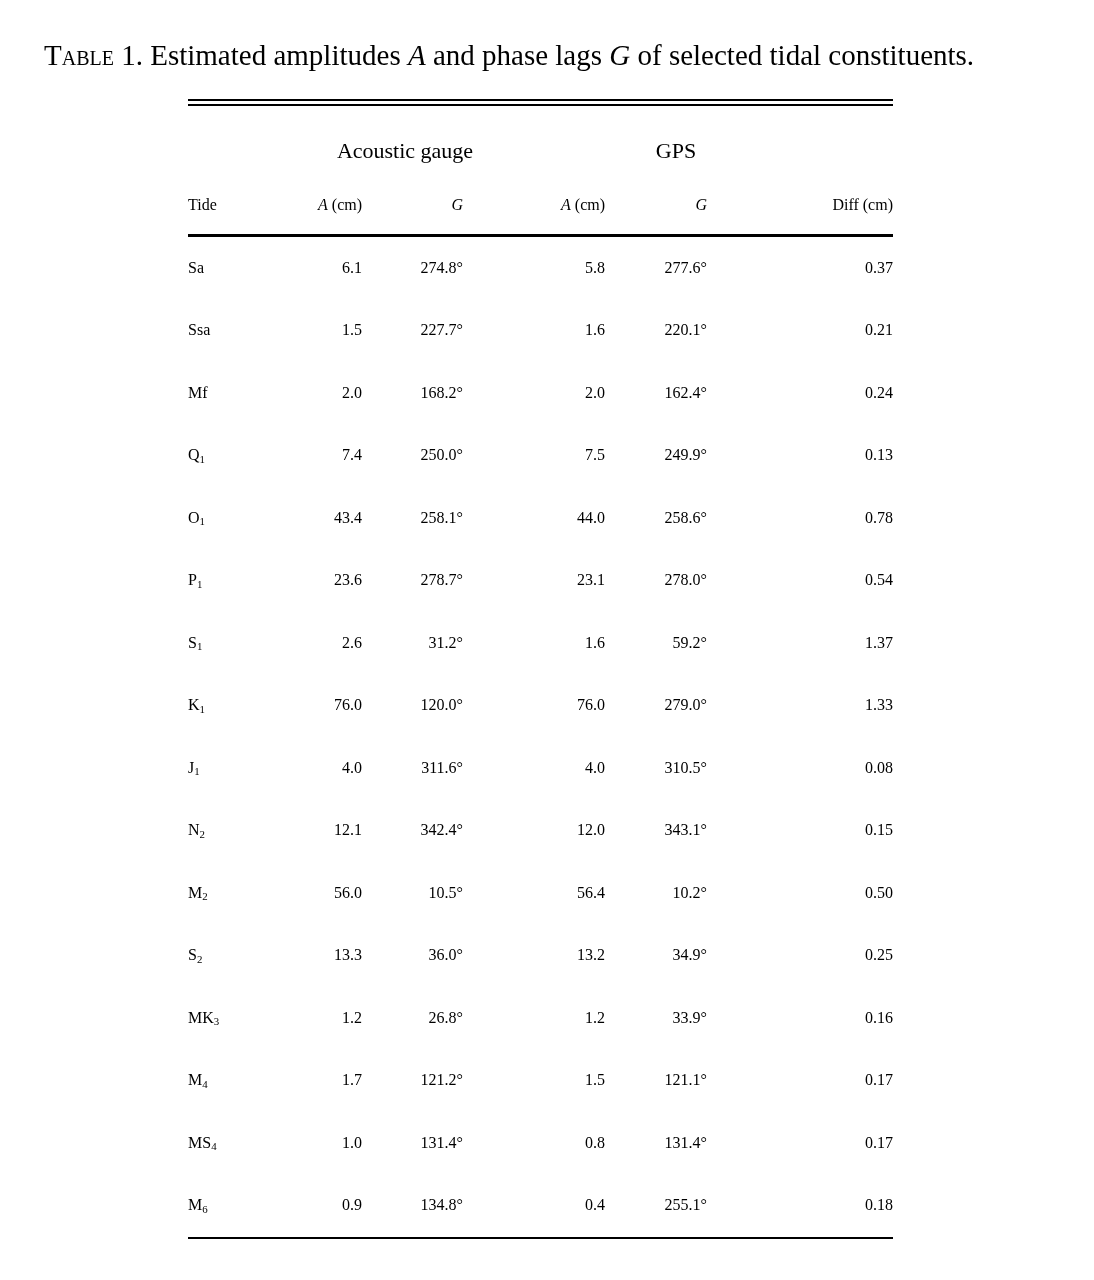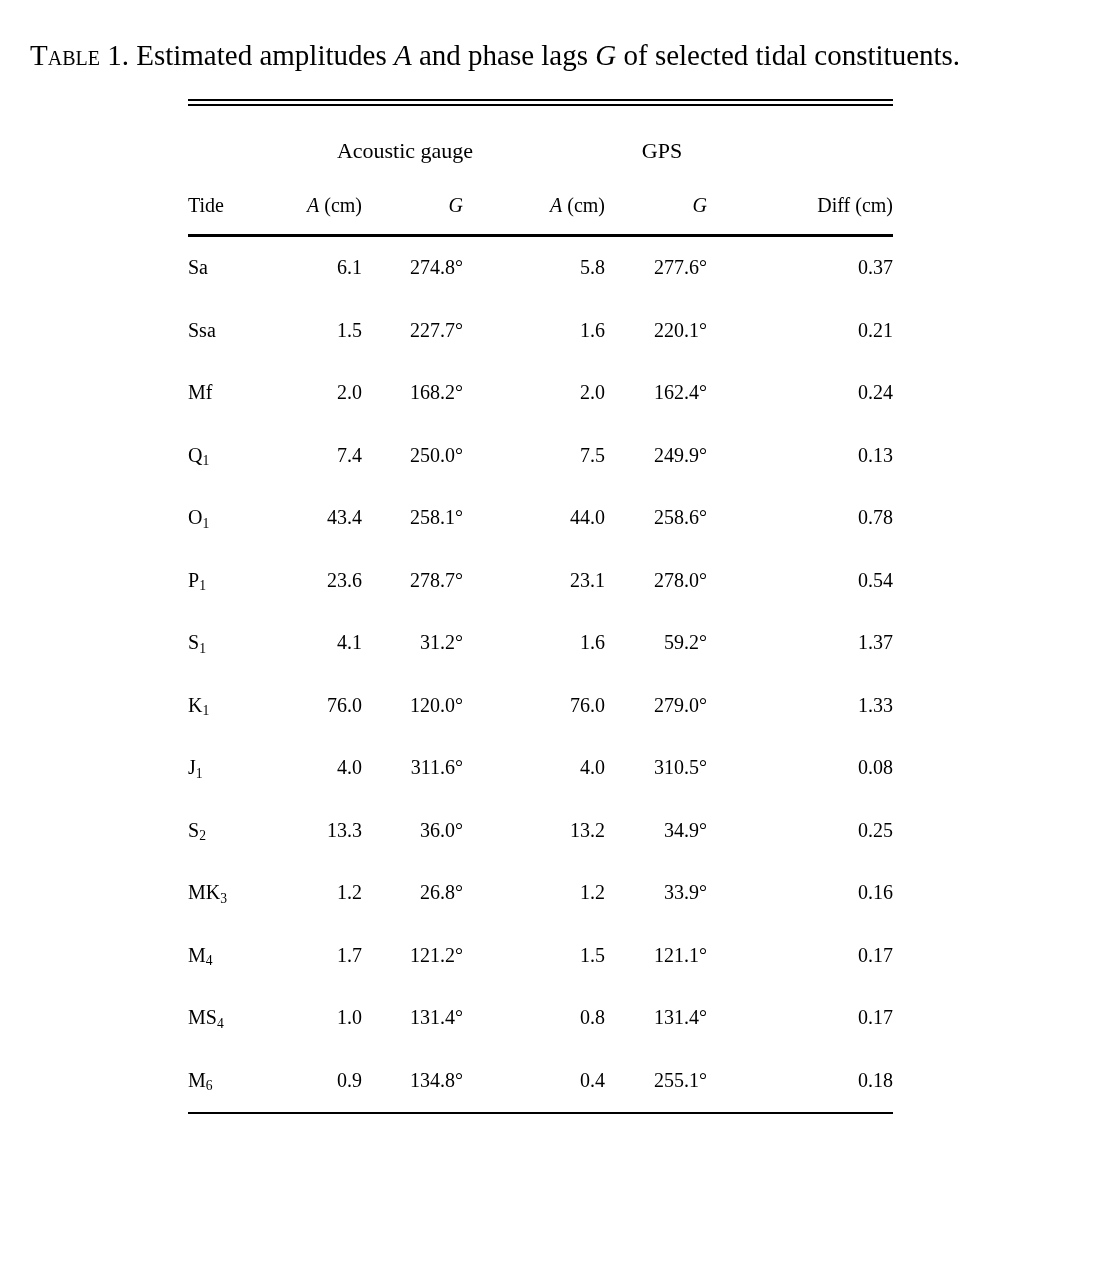--- a/index.html
+++ b/index.html
@@ -12,21 +12,21 @@
     background: #ffffff;
     color: #000000;
     font-family: "Liberation Serif", serif;
     position: relative;
     overflow: hidden;
   }
 
   
   .caption {
     position: absolute;
-    left: 30px;
+    left: 44px;
     top: 38px;
     width: 1050px;
     font-size: 29px;
     line-height: 34px;
     white-space: nowrap;
     color: #000;
   }
   .caption .sc { font-variant: small-caps; }
   .caption i { font-style: italic; }
 
@@ -48,27 +48,27 @@
   }
   .group-label {
     position: absolute;
     top: 33px;
     font-size: 22px;
     line-height: 24px;
     transform: translateX(-50%);
     white-space: nowrap;
   }
   .group-label.acoustic { left: 217px; }
-  .group-label.gps      { left: 474px; }
+  .group-label.gps      { left: 488px; }
 
   table.tidal {
     border-collapse: collapse;
     table-layout: fixed;
     width: 705px;
-    font-size: 20px;
+    font-size: 16px;
   }
   table.tidal td {
     padding: 0;
     vertical-align: middle;
     white-space: nowrap;
   }
   tr.head-row td { height: 58px; }
   tr.data-row td { height: 62.5px; }
 
   td.c-tide  { text-align: left; padding-left: 15px; }
@@ -176,41 +176,57 @@
         <tr class="data-row">
     <td class="c-tide"><span>P</span><sub class="tide-sub">1</sub></td>
     <td class="num">23.6</td>
     <td class="num">278.7°</td>
     <td class="num">23.1</td>
     <td class="num">278.0°</td>
     <td class="num c-diff">0.54</td>
   </tr>
         <tr class="data-row">
     <td class="c-tide"><span>S</span><sub class="tide-sub">1</sub></td>
-    <td class="num">4.1</td>
+    <td class="num">2.6</td>
     <td class="num">31.2°</td>
     <td class="num">1.6</td>
     <td class="num">59.2°</td>
     <td class="num c-diff">1.37</td>
   </tr>
         <tr class="data-row">
     <td class="c-tide"><span>K</span><sub class="tide-sub">1</sub></td>
     <td class="num">76.0</td>
     <td class="num">120.0°</td>
     <td class="num">76.0</td>
     <td class="num">279.0°</td>
     <td class="num c-diff">1.33</td>
   </tr>
         <tr class="data-row">
     <td class="c-tide"><span>J</span><sub class="tide-sub">1</sub></td>
     <td class="num">4.0</td>
     <td class="num">311.6°</td>
     <td class="num">4.0</td>
     <td class="num">310.5°</td>
     <td class="num c-diff">0.08</td>
+  </tr>
+        <tr class="data-row">
+    <td class="c-tide"><span>N</span><sub class="tide-sub">2</sub></td>
+    <td class="num">12.1</td>
+    <td class="num">342.4°</td>
+    <td class="num">12.0</td>
+    <td class="num">343.1°</td>
+    <td class="num c-diff">0.15</td>
+  </tr>
+        <tr class="data-row">
+    <td class="c-tide"><span>M</span><sub class="tide-sub">2</sub></td>
+    <td class="num">56.0</td>
+    <td class="num">10.5°</td>
+    <td class="num">56.4</td>
+    <td class="num">10.2°</td>
+    <td class="num c-diff">0.50</td>
   </tr>
         <tr class="data-row">
     <td class="c-tide"><span>S</span><sub class="tide-sub">2</sub></td>
     <td class="num">13.3</td>
     <td class="num">36.0°</td>
     <td class="num">13.2</td>
     <td class="num">34.9°</td>
     <td class="num c-diff">0.25</td>
   </tr>
         <tr class="data-row">

